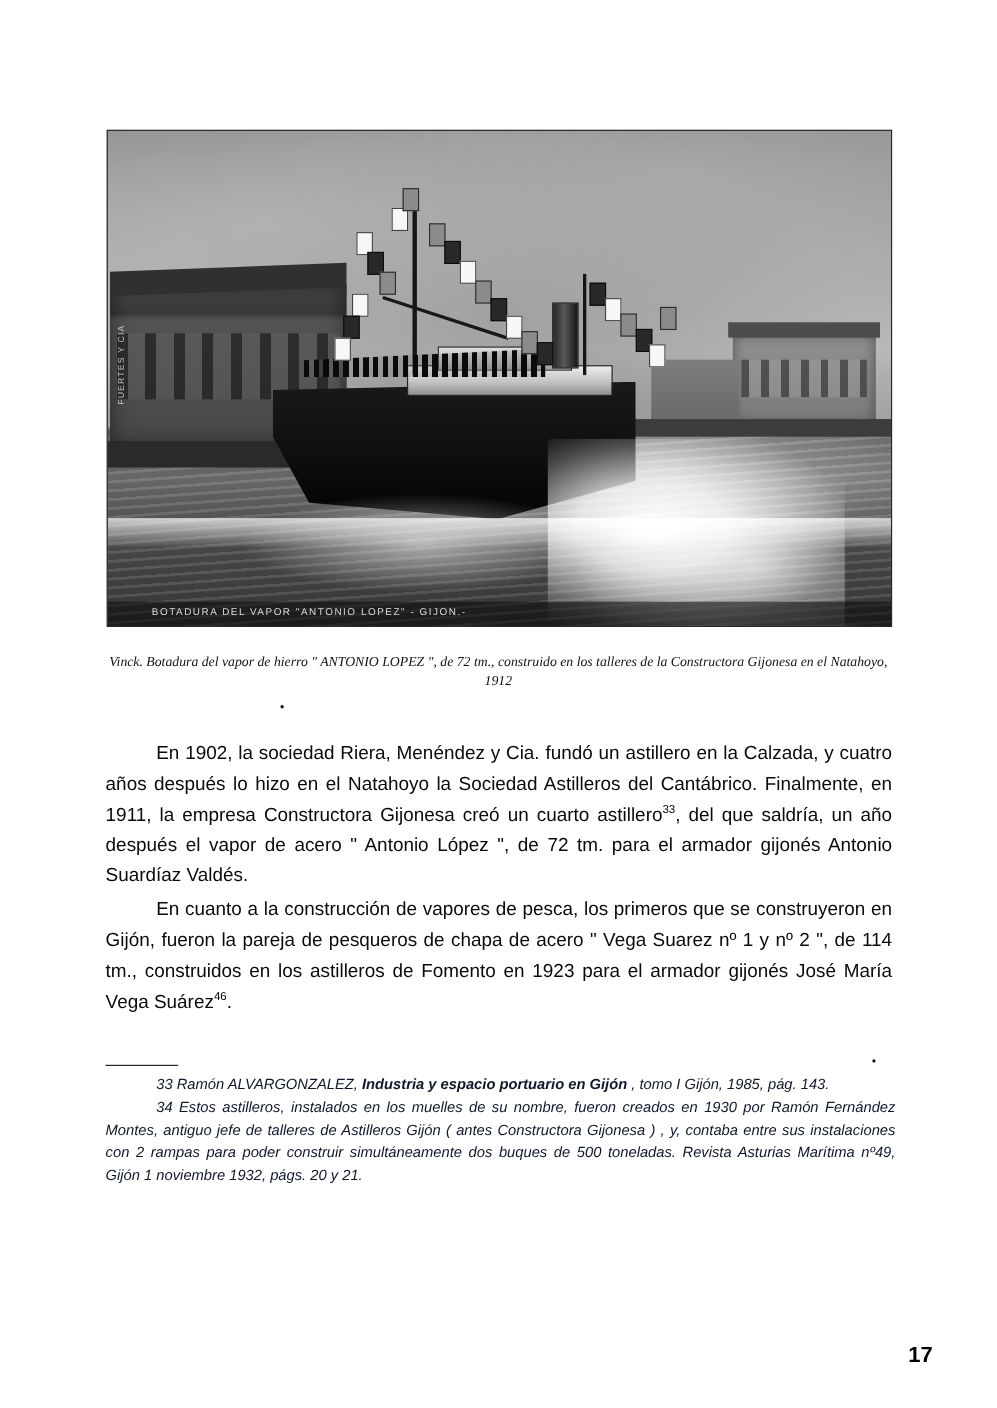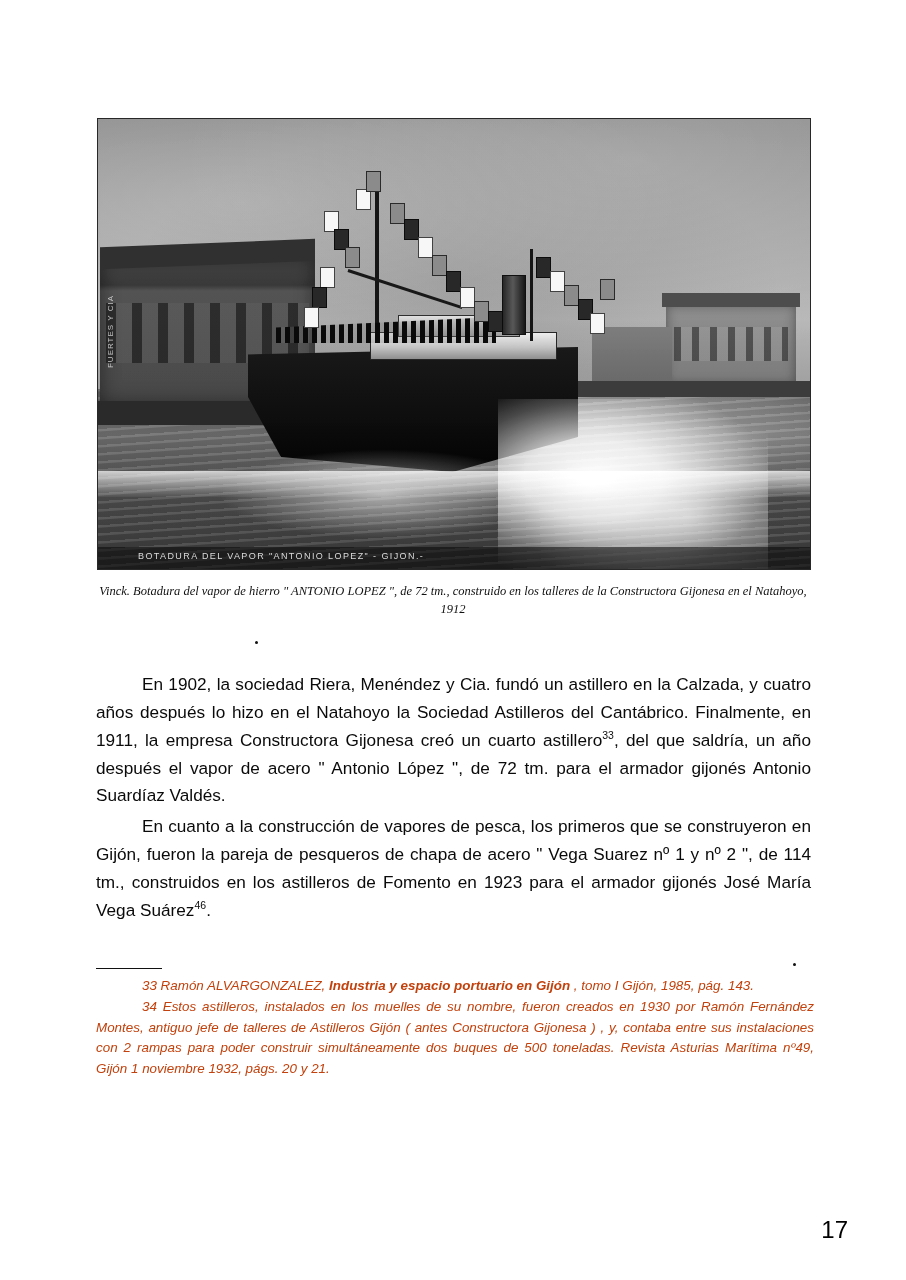--- a/index.html
+++ b/index.html
@@ -284,21 +284,21 @@
     position: absolute;
     left: 40px;
     top: 4px;
     font-size: 9px;
     letter-spacing: 1.4px;
     color: #d6d6d6;
     white-space: nowrap;
   }
 
   .fig-caption {
-    margin-top: 12px;
+    margin-top: 22px;
     width: 712px;
     text-align: center;
     font-family: "Liberation Serif", serif;
     font-style: italic;
     font-size: 12.5px;
     line-height: 1.45;
     color: #111;
   }
 
   
@@ -321,21 +321,21 @@
   .footnotes {
     position: absolute;
     left: 96px;
     top: 968px;
     width: 718px;
     font-family: "Liberation Sans", sans-serif;
     font-style: italic;
     font-size: 13.4px;
     line-height: 1.52;
     text-align: justify;
-    color: #c2410c;
+    color: #0f172a;
   }
   .fn-rule {
     width: 66px;
     height: 1px;
     background: #111;
     margin-bottom: 7px;
   }
   .footnotes p { margin: 0 0 1px 0; }
   .footnotes p.indent { text-indent: 46px; }
   .footnotes b { font-weight: bold; font-style: italic; }
@@ -347,22 +347,23 @@
     border-radius: 50%;
   }
   .dot-a { left: 255px; top: 641px; }
   .dot-b { left: 793px; top: 963px; }
 
   .page-number {
     position: absolute;
     right: 58px;
     bottom: 36px;
     font-family: "Liberation Sans", sans-serif;
-    font-size: 24px;
+    font-size: 20px;
     color: #000;
+    font-weight: bold;
   }
 </style>
 </head>
 <body>
 
 <div class="page">
 
   <div class="figure">
 
     <div class="photo">

